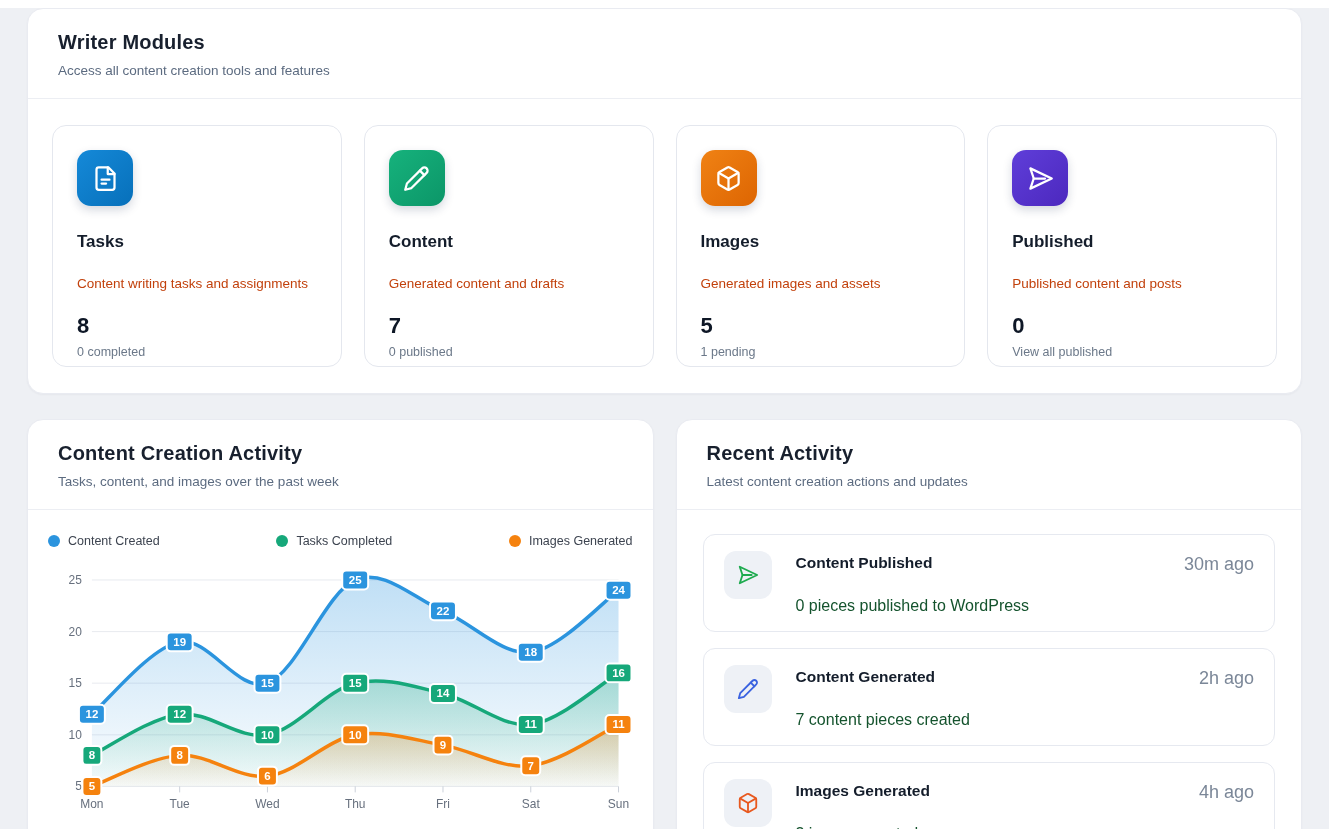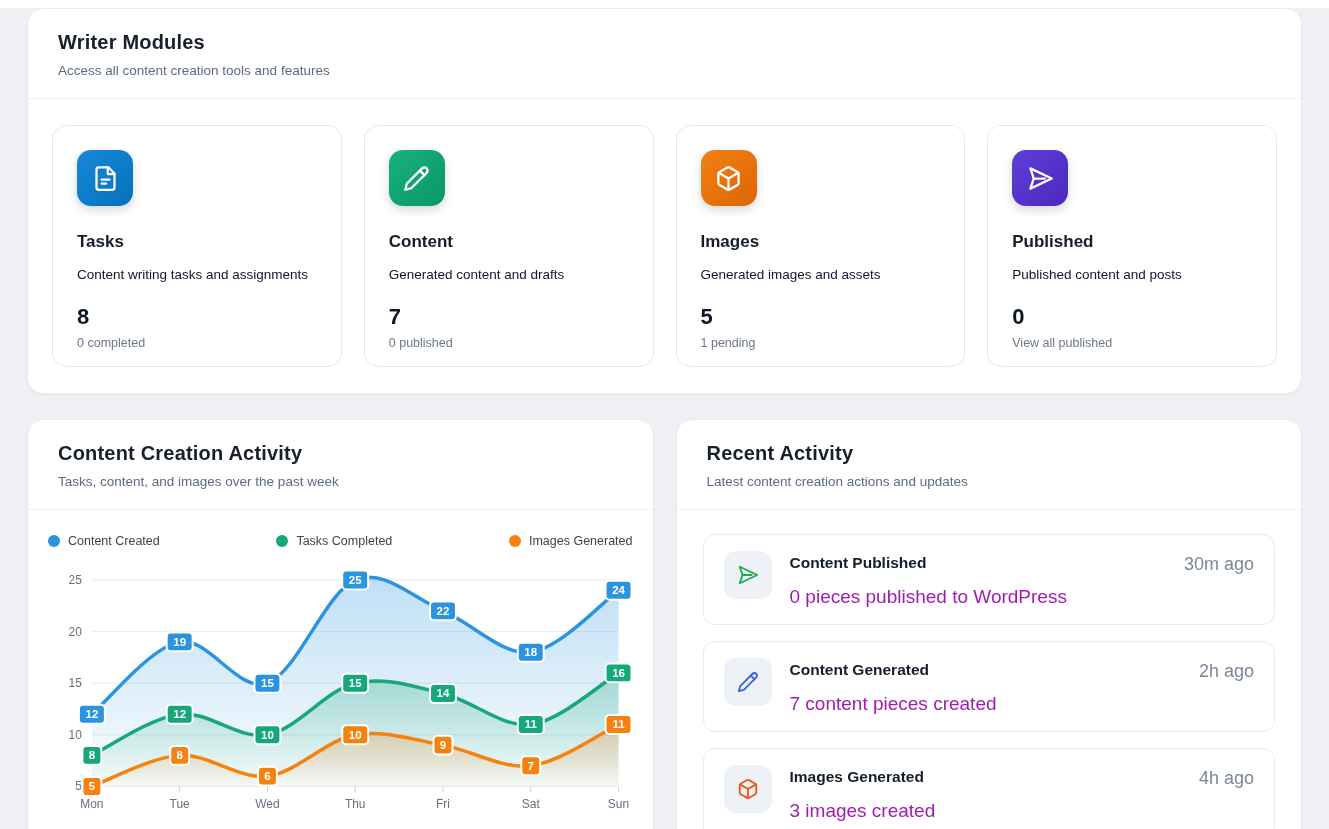--- a/index.html
+++ b/index.html
@@ -30,46 +30,46 @@
     border:1px solid #e4e7ee; border-radius:14px; padding:24px; background:#fff; cursor:pointer;
     height:242px;
   }
   .module-icon {
     width:56px; height:56px; border-radius:14px;
     display:flex; align-items:center; justify-content:center;
     box-shadow:0 4px 10px rgba(20,40,80,.18);
   }
   .module-icon svg { width:27px; height:27px; stroke:#fff; fill:none; stroke-width:2; stroke-linecap:round; stroke-linejoin:round; }
   .module-title { margin-top:26px; font-size:17px; font-weight:700; color:#141d2b; }
-  .module-desc { margin-top:14px; font-size:13.5px; color:#0f172a; line-height:1.35; }
+  .module-desc { margin-top:23px; font-size:13.5px; color:#c2410c; line-height:1.35; }
   .module-count { margin-top:20px; font-size:22px; font-weight:800; color:#0e1726; }
   .module-stat { margin-top:6px; font-size:12.5px; color:#6b7889; }
 
   
   .bottom-grid { margin-top:25px; display:grid; grid-template-columns:1fr 1fr; gap:22px; }
 
   .chart-area { padding:0 20px; }
   .chart-legend { display:flex; justify-content:space-between; align-items:center; gap:26px; padding:24px 0 8px; }
   .legend-item { display:flex; align-items:center; gap:8px; font-size:12.5px; color:#3d4450; cursor:pointer; }
   .legend-dot { width:12px; height:12px; border-radius:50%; }
   svg.chart { width:100%; display:block; }
   svg text { font-family:"Liberation Sans","DejaVu Sans",sans-serif; }
 
   .recent-list { padding:24px 26px; display:flex; flex-direction:column; gap:16px; }
   .recent-item {
     border:1px solid #e6e9f0; border-radius:12px; padding:16px 20px;
-    display:flex; gap:18px; align-items:flex-start; background:#fff; min-height:82px;
+    display:flex; gap:24px; align-items:flex-start; background:#fff; min-height:82px;
   }
   .recent-icon {
     width:48px; height:48px; border-radius:12px; background:#eef1f6; flex:0 0 48px;
     display:flex; align-items:center; justify-content:center;
   }
   .recent-icon svg { width:22px; height:22px; stroke:currentColor; fill:none; stroke-width:2; stroke-linecap:round; stroke-linejoin:round; }
   .recent-title { font-size:15.5px; font-weight:700; color:#141d2b; margin-top:3px; }
-  .recent-desc { margin-top:14px; font-size:19px; color:#a21caf; }
+  .recent-desc { margin-top:25px; font-size:16px; color:#14532d; }
   .recent-time { margin-left:auto; font-size:18px; color:#7b8798; padding-top:3px; white-space:nowrap; }
 </style>
 </head>
 <body>
 
 <div class="top-strip"></div>
 
 <div class="page">
 
   <section class="panel">

